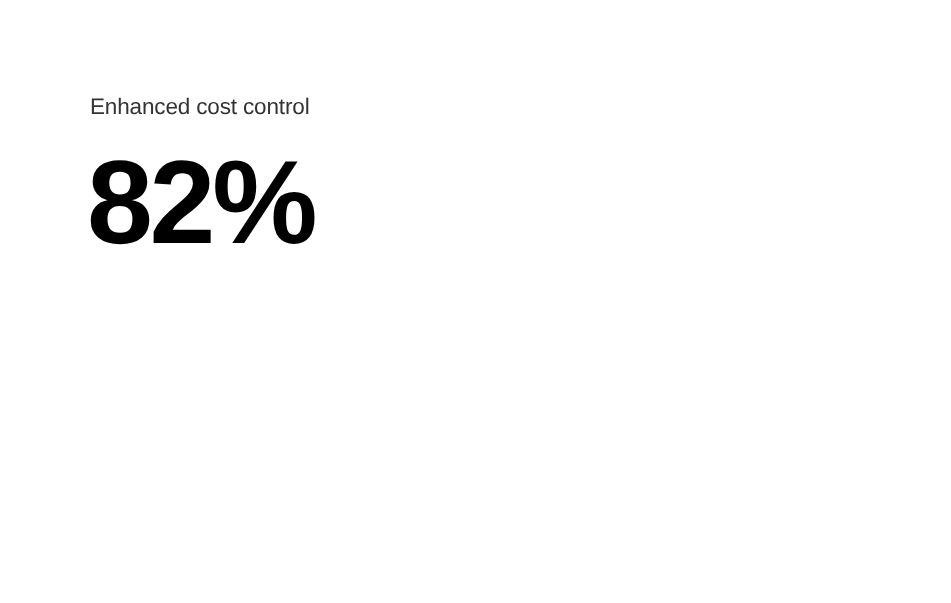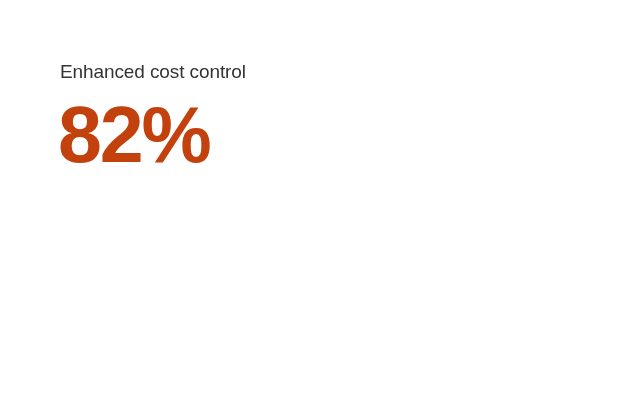--- a/index.html
+++ b/index.html
@@ -27,36 +27,36 @@
 
   .stat-block {
     position: absolute;
     left: 60px;
   }
 
   #stat-block-0 { top: 58px; }
   #stat-block-1 { top: 226px; }
 
   .stat-label {
-    font-size: 19px;
+    font-size: 15px;
     font-weight: 400;
     line-height: 28px;
     letter-spacing: -0.1px;
     color: #333333;
     white-space: nowrap;
     margin: 0;
     padding: 0;
   }
 
   .stat-value {
     font-size: 79px;
     font-weight: 700;
     line-height: 86px;
     letter-spacing: -2.2px;
-    color: #c2410c;
+    color: #000000;
     white-space: nowrap;
     margin: 0;
     padding: 0;
     margin-left: -2px;
     margin-top: 6px;
   }
 </style>
 </head>
 <body>
 

